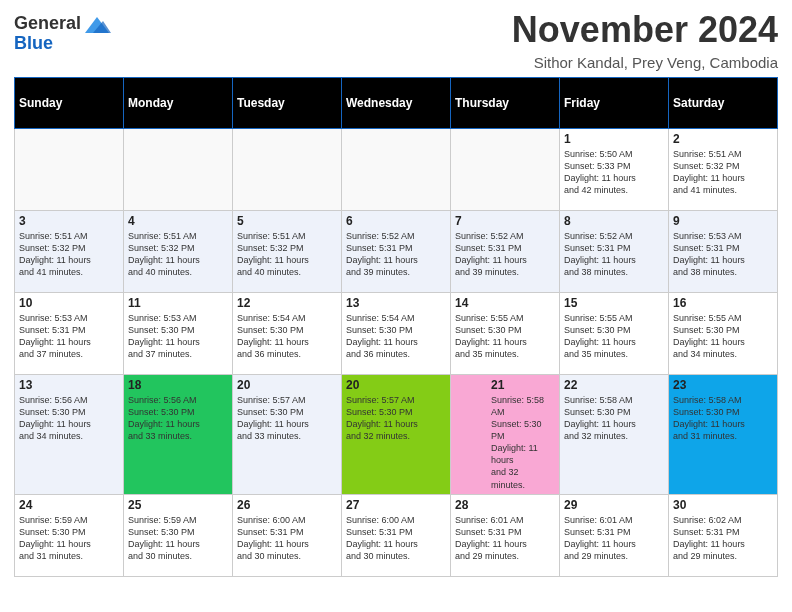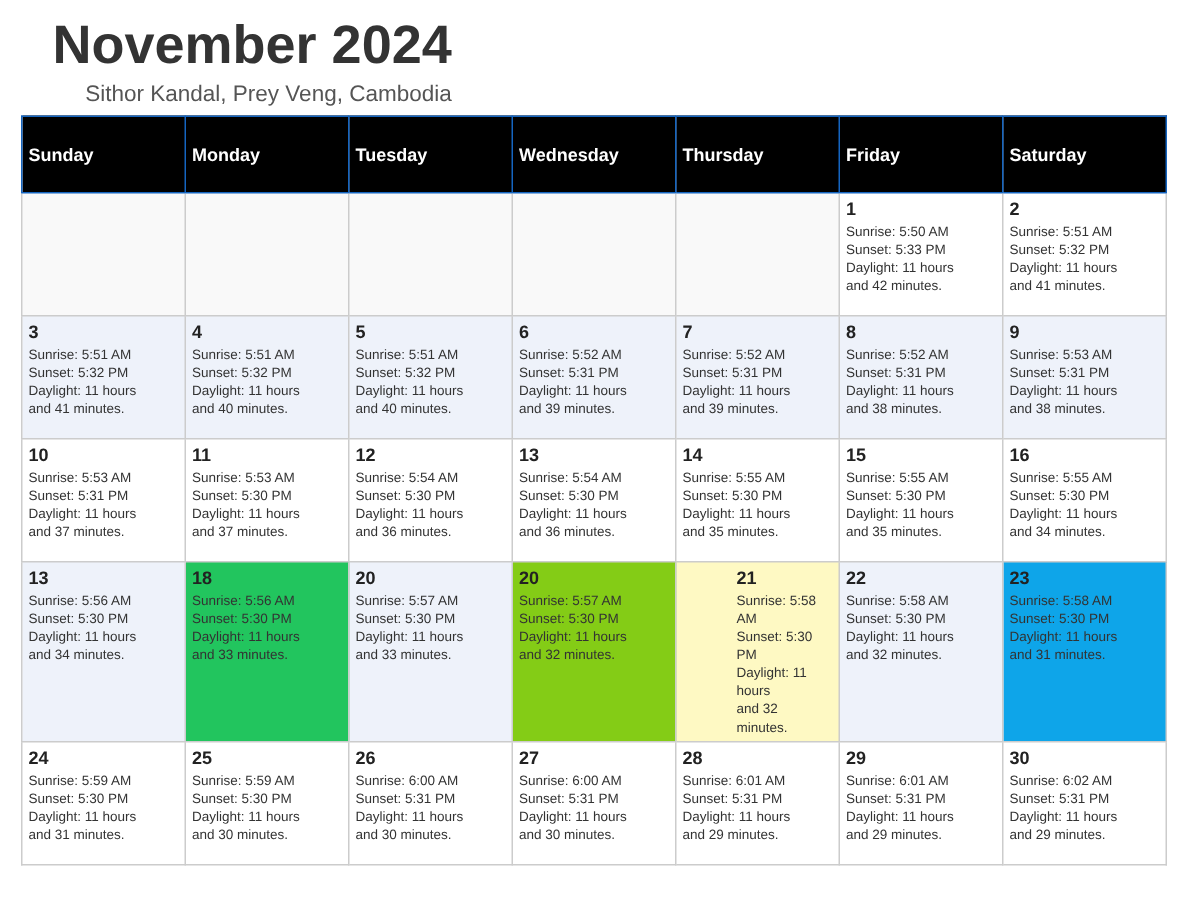--- a/index.html
+++ b/index.html
@@ -100,20 +100,30 @@
       font-size: 9px;
       color: #333;
       line-height: 1.35;
     }
   </style>
 </head>
 <body>
 
 <div class="page">
   <div class="header">
+    <div class="logo">
+      <div class="logo-row">
+        <span class="logo-general logo-text">General</span>
+        <svg class="logo-icon" viewBox="0 0 28 18">
+          <polygon points="2,18 14,2 26,18" fill="#1e88e5" opacity="0.85"></polygon>
+          <polygon points="10,18 20,6 28,18" fill="#1565c0" opacity="0.7"></polygon>
+        </svg>
+      </div>
+      <span class="logo-blue logo-text">Blue</span>
+    </div>
     <div class="title-area">
       <div class="month-title">November 2024</div>
       <div class="subtitle">Sithor Kandal, Prey Veng, Cambodia</div>
     </div>
   </div>
 
   <table class="calendar">
     <thead>
       <tr>
         <th>Sunday</th>
@@ -271,21 +281,21 @@
 Daylight: 11 hours
 and 33 minutes.</div>
           </td>
           <td style="background: #84cc16;">
             <span class="day-num">20</span>
             <div class="day-info" style="white-space: pre-line;">Sunrise: 5:57 AM
 Sunset: 5:30 PM
 Daylight: 11 hours
 and 32 minutes.</div>
           </td>
-          <td style="background: #fef9c3; padding-left: 40px;">
+          <td style="background: #f9a8d4; padding-left: 40px;">
             <span class="day-num">21</span>
             <div class="day-info" style="white-space: pre-line;">Sunrise: 5:58 AM
 Sunset: 5:30 PM
 Daylight: 11 hours
 and 32 minutes.</div>
           </td>
           <td style="background: rgb(238, 242, 250);">
             <span class="day-num">22</span>
             <div class="day-info" style="white-space: pre-line;">Sunrise: 5:58 AM
 Sunset: 5:30 PM

